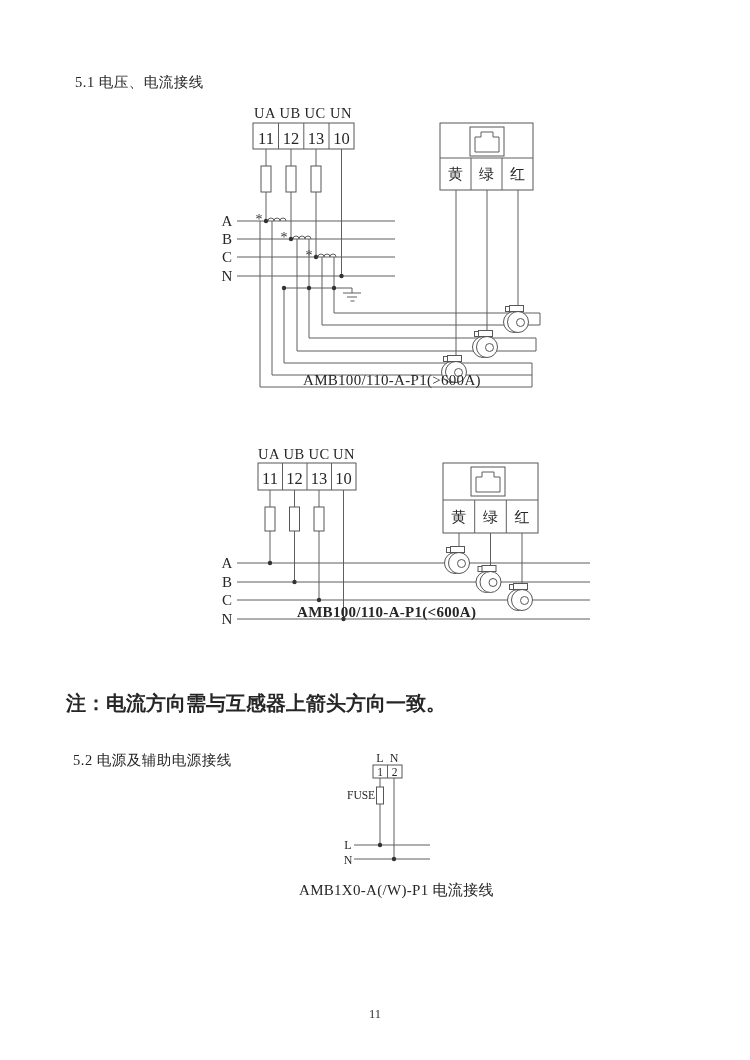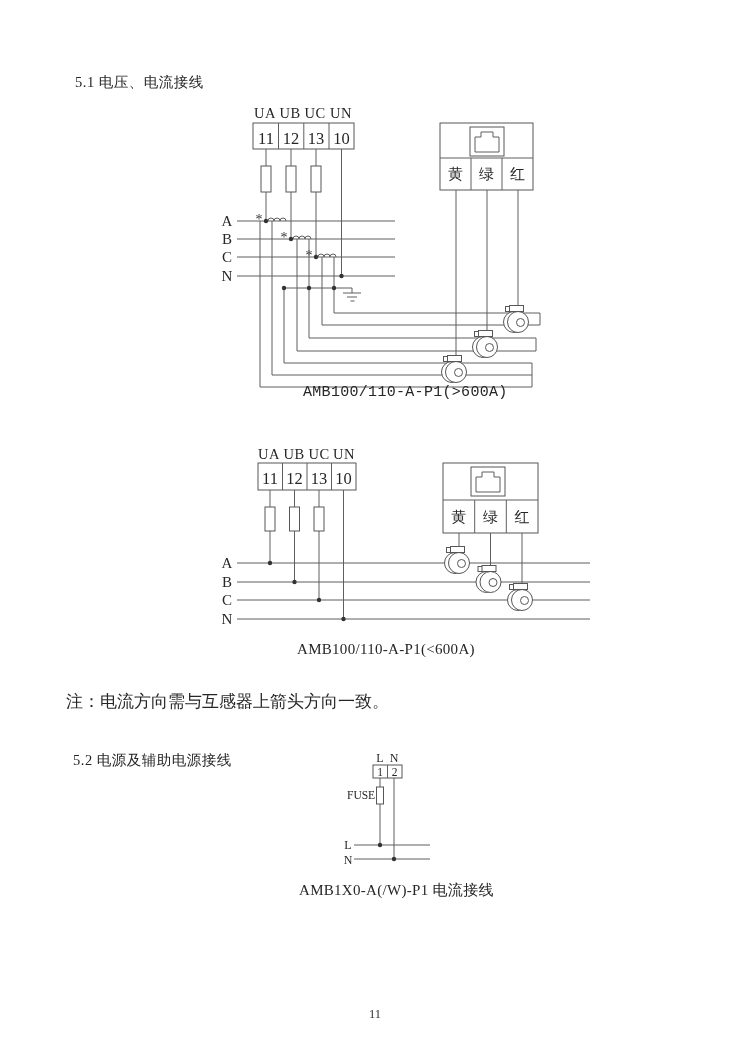--- a/index.html
+++ b/index.html
@@ -2,21 +2,21 @@
 <html><head>
 <meta charset="utf-8">
 <style>
   html,body{margin:0;padding:0;}
   body{
     width:750px;height:1060px;background:#ffffff;position:relative;
     font-family:"Liberation Serif","DejaVu Serif",serif;color:#262626;overflow:hidden;
   }
   .abs{position:absolute;}
   .heading{font-size:14.5px;letter-spacing:0.5px;white-space:nowrap;}
-  .note{font-family:"Liberation Sans","DejaVu Sans",sans-serif;font-weight:400;font-size:17px;white-space:nowrap;}
+  .note{font-family:"Liberation Sans","DejaVu Sans",sans-serif;font-weight:700;font-size:20px;white-space:nowrap;}
   .caption{font-size:15px;letter-spacing:0.3px;white-space:nowrap;}
   .pagenum{left:0;right:0;text-align:center;font-size:12.5px;color:#333;}
   svg{position:absolute;overflow:visible;}
   svg text{fill:#262626;font-family:"Liberation Serif","DejaVu Serif",serif;}
   .wire{stroke:#5f5f5f;fill:none;stroke-width:1;}
   .box{stroke:#575757;fill:#ffffff;stroke-width:1;}
   .dot{fill:#333;stroke:none;}
   .t-num{font-size:16.5px;text-anchor:middle;}
   .t-lab{font-size:14.5px;text-anchor:middle;letter-spacing:0.5px;}
   .t-phase{font-size:15px;text-anchor:middle;}
@@ -150,21 +150,21 @@
   </g>
   <g>
     <circle class="box" cx="452" cy="372" r="10.5"></circle>
     <circle class="box" cx="456" cy="372" r="10.5"></circle>
     <circle class="box" cx="458.5" cy="372.5" r="4"></circle>
     <rect class="box" x="443.5" y="356.5" width="4.5" height="5"></rect>
     <rect class="box" x="447.5" y="355.5" width="14" height="6"></rect>
   </g>
 </svg>
 
-<div class="abs caption" style="left:303px;top:384px;font-family:Liberation Mono, monospace;">AMB100/110-A-P1(&gt;600A)</div>
+<div class="abs caption" style="left:303px;top:372px;">AMB100/110-A-P1(&gt;600A)</div>
 
 <svg style="left:195px;top:445px;" width="410" height="205" viewBox="195 445 410 205">
 
   <g>
     <text class="t-lab" x="269" y="459">UA</text>
     <text class="t-lab" x="294" y="459">UB</text>
     <text class="t-lab" x="319" y="459">UC</text>
     <text class="t-lab" x="344" y="459">UN</text>
     <rect class="box" x="258" y="463" width="98" height="27"></rect>
     <line class="wire" x1="282.5" y1="463" x2="282.5" y2="490"></line>
@@ -243,21 +243,21 @@
   </g>
   <g>
     <circle class="box" cx="518" cy="600" r="10.5"></circle>
     <circle class="box" cx="522" cy="600" r="10.5"></circle>
     <circle class="box" cx="524.5" cy="600.5" r="4"></circle>
     <rect class="box" x="509.5" y="584.5" width="4.5" height="5"></rect>
     <rect class="box" x="513.5" y="583.5" width="14" height="6"></rect>
   </g>
 </svg>
 
-<div class="abs caption" style="left:297px;top:641px;">AMB100/110-A-P1(&lt;600A)</div>
+<div class="abs caption" style="left:297px;top:604px;font-weight:bold;">AMB100/110-A-P1(&lt;600A)</div>
 
 <div class="abs note" style="left:66px;top:690px;">注：电流方向需与互感器上箭头方向一致。</div>
 <div class="abs heading" style="left:73px;top:718px;margin-top:33px;">5.2 电源及辅助电源接线</div>
 
 <svg style="left:340px;top:748px;" width="110" height="122" viewBox="340 748 110 122">
 
   <g>
     <text class="t-phase" style="font-size:12px;" x="380" y="762">L</text>
     <text class="t-phase" style="font-size:12px;" x="394" y="762">N</text>
     <rect class="box" x="373" y="765" width="29" height="13"></rect>

